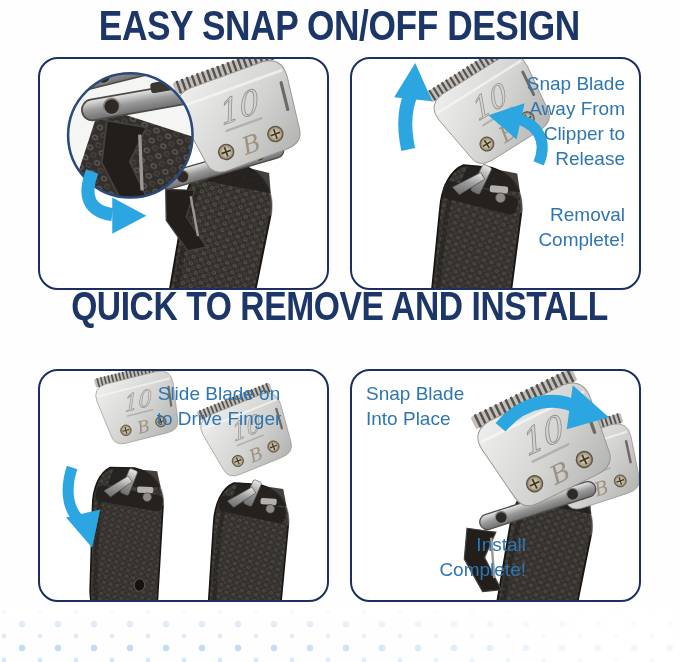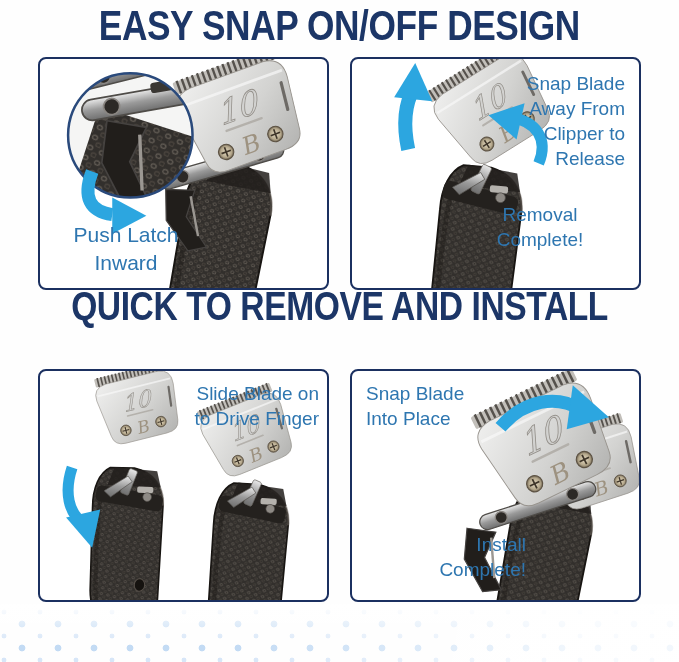--- a/index.html
+++ b/index.html
@@ -12,36 +12,36 @@
     position:absolute;left:0;width:679px;text-align:center;
     color:#1c3667;font-weight:700;white-space:nowrap;
   }
   .big-title .squeeze{display:inline-block;transform:scaleX(.84);transform-origin:center;
     letter-spacing:-.5px;}
   #title1{top:2px;font-size:42px;}
   #title2{top:284px;font-size:40px;}
   
   .panel{
     position:absolute;width:291px;height:233px;box-sizing:border-box;
-    border:2.5px solid #1b3060;border-radius:8px;background:#fff;overflow:hidden;
+    border:2.5px solid #1b3060;border-radius:20px;background:#fff;overflow:hidden;
   }
   #panel-1{left:38px;top:57px;}
   #panel-2{left:350px;top:57px;}
   #panel-3{left:38px;top:369px;}
   #panel-4{left:350px;top:369px;}
   .scene{position:absolute;left:0;top:0;width:100%;height:100%;}
   
   .caption{
     position:absolute;z-index:3;color:#2e76b0;white-space:pre-line;
     font-size:19px;line-height:1.32;
   }
   .cap-push{left:6px;top:162px;width:160px;text-align:center;font-size:21px;}
   .cap-snap-away{right:14px;top:12px;width:170px;text-align:right;}
-  .cap-removal{right:14px;bottom:36px;width:170px;text-align:center;}
-  .cap-slide{right:8px;top:10px;width:200px;text-align:right;}
+  .cap-removal{right:14px;bottom:36px;width:170px;text-align:right;}
+  .cap-slide{right:8px;top:10px;width:200px;text-align:center;}
   .cap-snap-into{left:14px;top:10px;width:160px;text-align:left;}
   .cap-install{left:14px;bottom:18px;width:160px;text-align:right;}
   
   .dots{
     position:absolute;left:0;bottom:0;width:679px;height:58px;z-index:0;
     background-image:
       radial-gradient(circle,#c3dbf4 3.1px,rgba(255,255,255,0) 3.7px),
       radial-gradient(circle,#d7e6f8 2.1px,rgba(255,255,255,0) 2.7px);
     background-size:36px 24px,36px 24px;
     background-position:4px 8px,22px 20px;
@@ -188,22 +188,20 @@
             </g>
         </g>
         <circle cx="90" cy="76" r="62" fill="none" stroke="#2a4a7c" stroke-width="2.5"></circle>
       </g>
 
       <g>
         <path d="M52,112 C42,138 50,152 72,155" fill="none" stroke="#2ca6e0" stroke-width="13"></path>
         <polygon points="72,138 106,156 72,174" fill="#2ca6e0"></polygon>
       </g>
     </svg>
-    <div class="caption cap-push">Push Latch
-Inward</div>
   </div>
 
   <div class="panel" id="panel-2">
     <svg class="scene" viewBox="0 0 286 228">
       <g transform="translate(82,92) rotate(10) scale(0.6)">
         <use href="#body" width="200" height="330"></use>
       </g>
       <g transform="translate(96,92) rotate(14) scale(0.7)">
         <use href="#drive" width="120" height="72"></use>
       </g>

